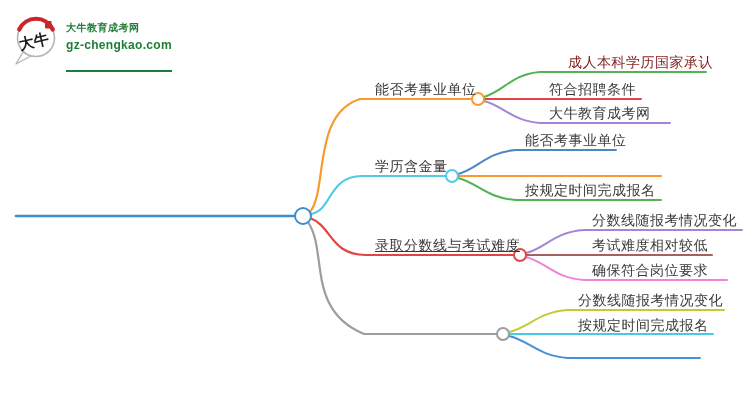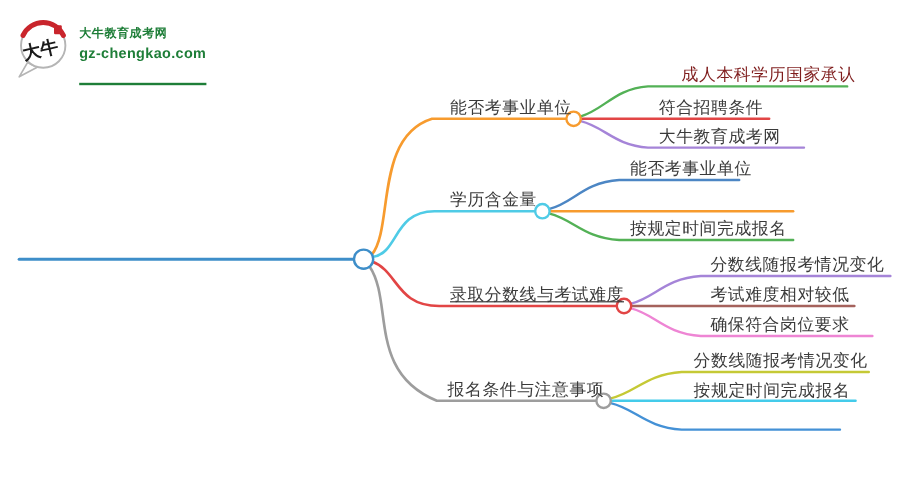--- a/index.html
+++ b/index.html
@@ -77,21 +77,20 @@
 
   <div class="label" style="left: 375px; top: 158px; color: rgb(58, 58, 58);">学历含金量</div>
   <div class="label" style="left: 525px; top: 132px; color: rgb(58, 58, 58);">能否考事业单位</div>
   <div class="label" style="left: 525px; top: 182px; color: rgb(58, 58, 58);">按规定时间完成报名</div>
 
   <div class="label" style="left: 375px; top: 237px; color: rgb(58, 58, 58); text-decoration: underline;">录取分数线与考试难度</div>
   <div class="label" style="left: 592px; top: 212px; color: rgb(58, 58, 58);">分数线随报考情况变化</div>
   <div class="label" style="left: 592px; top: 237px; color: rgb(58, 58, 58);">考试难度相对较低</div>
   <div class="label" style="left: 592px; top: 262px; color: rgb(58, 58, 58);">确保符合岗位要求</div>
 
-  <div class="label" style="left: 373px; top: 316px; color: rgb(58, 58, 58);">报名条件与注意事项</div>
   <div class="label" style="left: 578px; top: 292px; color: rgb(58, 58, 58);">分数线随报考情况变化</div>
   <div class="label" style="left: 578px; top: 317px; color: rgb(58, 58, 58);">按规定时间完成报名</div>
 
   <div class="logo">
     <svg class="logo-svg" width="48" height="52" viewBox="0 0 48 52">
       <path d="M11 37 L4 49 L19 41 Z" fill="#ffffff" stroke-width="1.4" stroke-linejoin="round" stroke="#b5b5b5"></path>
       <circle cx="24" cy="23" r="18.5" fill="#ffffff" stroke-width="1.6" stroke="#b5b5b5"></circle>
       <path d="M7.2 14.5 A18.5 18.5 0 0 1 40.8 14.5" fill="none" stroke-width="4.2" stroke-linecap="round" stroke="#c9252c"></path>
       <rect x="33" y="6" width="6.5" height="7.5" rx="1" fill="#c9252c"></rect>
       <text x="6" y="31" font-size="15" font-weight="bold" fill="#1a1a1a" transform="rotate(-13 24 23)" style="font-family:'Liberation Serif',serif;">大牛</text>

